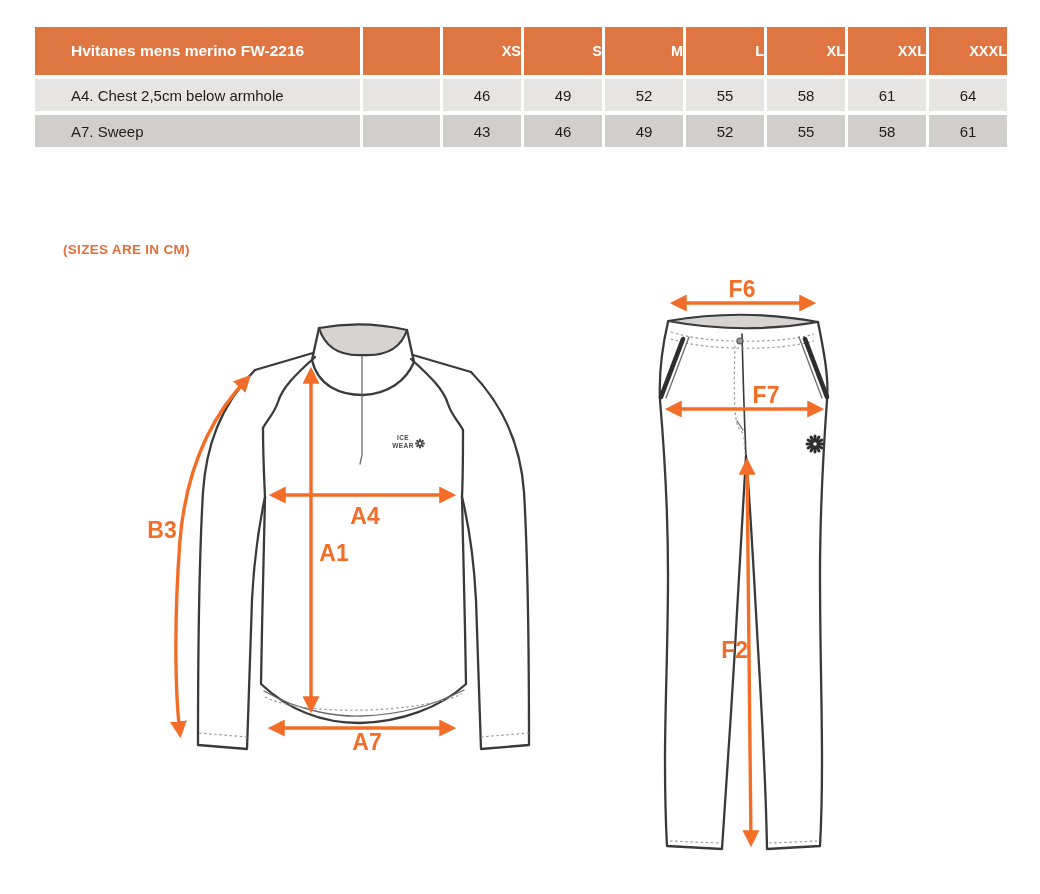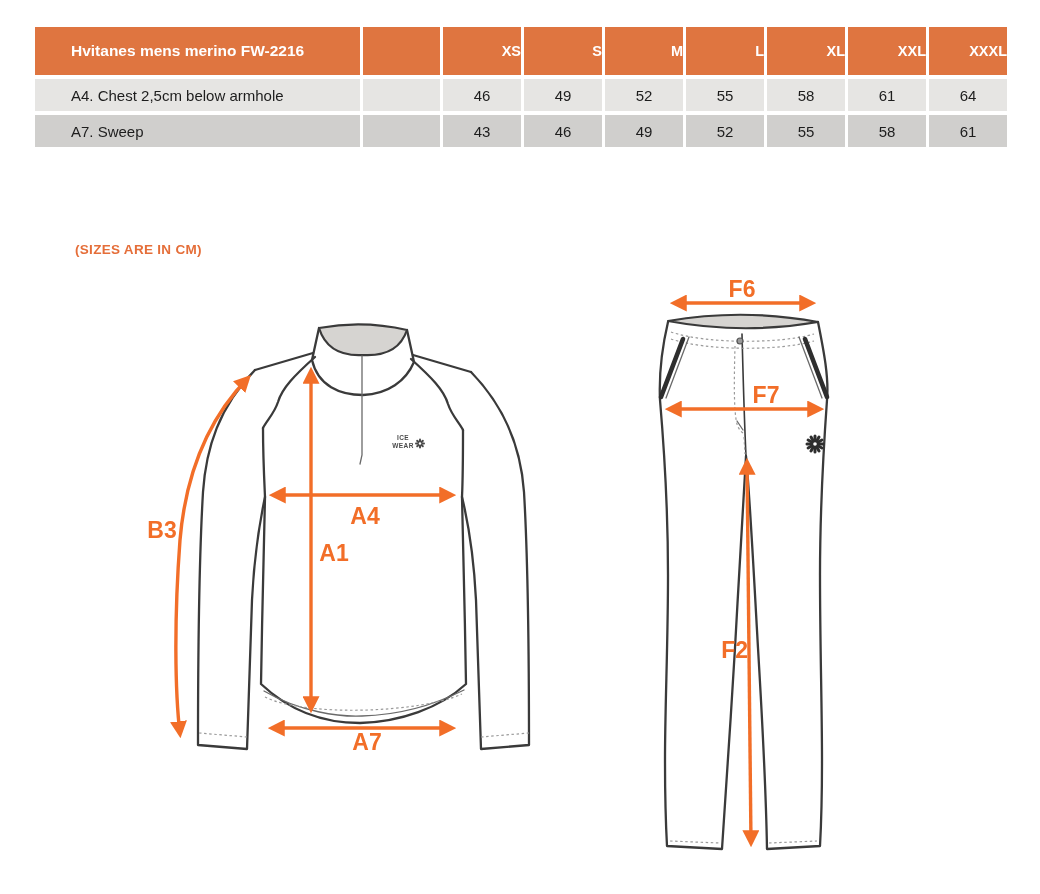--- a/index.html
+++ b/index.html
@@ -12,21 +12,21 @@
   .size-table th,.size-table td{padding:0;vertical-align:middle;}
   .size-table thead th{height:48px;background:#DF7540;color:#ffffff;
               font-weight:bold;font-size:14.5px;text-align:right;}
   .size-table thead th.lbl{font-size:15.5px;}
   .size-table tbody td{height:32px;text-align:center;font-size:15px;color:#1d1d1d;}
   .lbl{text-align:left !important;padding-left:36px !important;}
   tr.dark td{background:#D0CFCD;}
   tr.light td{background:#E6E5E3;margin-top:12px;}
 
   .note{position:absolute;left:63px;top:242px;font-size:13.5px;font-weight:bold;
-        color:#E56E39;letter-spacing:.3px;margin-left:12px;}
+        color:#E56E39;letter-spacing:.3px;}
 
   
   svg.diagram{position:absolute;left:0;top:0;}
   .outline{fill:none;stroke:#3a3a3a;stroke-width:2.3;stroke-linecap:round;stroke-linejoin:round;}
   .seam{fill:none;stroke:#3a3a3a;stroke-width:1.6;stroke-linecap:round;}
   .thinline{fill:none;stroke:#6a6a6a;stroke-width:1.3;stroke-linecap:round;}
   .stitch{fill:none;stroke:#9a9a9a;stroke-width:1.2;stroke-dasharray:2.5 2.6;}
   .grayfill{fill:#D6D4D1;stroke:#3a3a3a;stroke-width:2.2;stroke-linejoin:round;}
   .arrow{fill:none;stroke:#F26E28;stroke-width:3.4;stroke-linecap:butt;}
   .pocket-thick{fill:none;stroke:#2e2e2e;stroke-width:4.6;stroke-linecap:round;}

